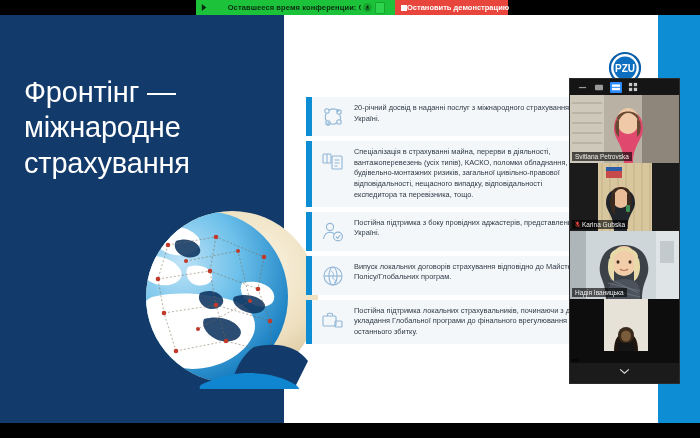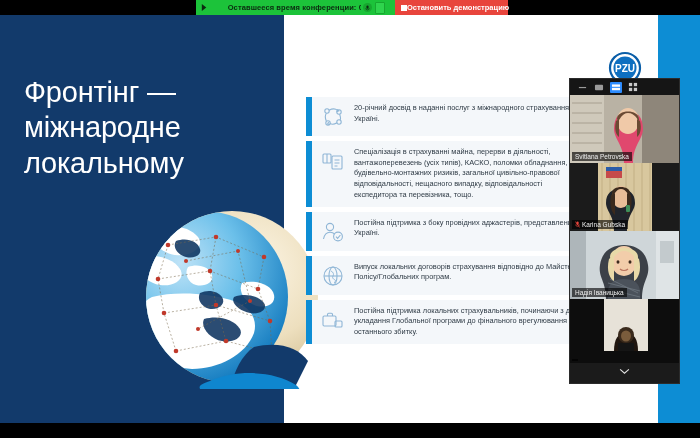--- a/index.html
+++ b/index.html
@@ -96,21 +96,21 @@
     <div class="zoom-red">
       <span class="stop-square"></span>
       <span class="zoom-red-text">Остановить демонстрацию</span>
     </div>
   </div>
 
   <div class="slide">
 
     <div class="slide-left"></div>
 
-    <div class="slide-title">Фронтінг — міжнародне локальному</div>
+    <div class="slide-title">Фронтінг — міжнародне страхування</div>
 
     <div class="globe-wrap">
       <svg width="188" height="188" viewBox="0 0 188 188">
         <defs>
           <radialGradient id="gTan" cx="62%" cy="34%" r="72%">
             <stop offset="0%" stop-color="#fdf6e6"></stop>
             <stop offset="58%" stop-color="#eddfbe"></stop>
             <stop offset="100%" stop-color="#cdb98c"></stop>
           </radialGradient>
           <radialGradient id="gOcean" cx="36%" cy="30%" r="78%">

